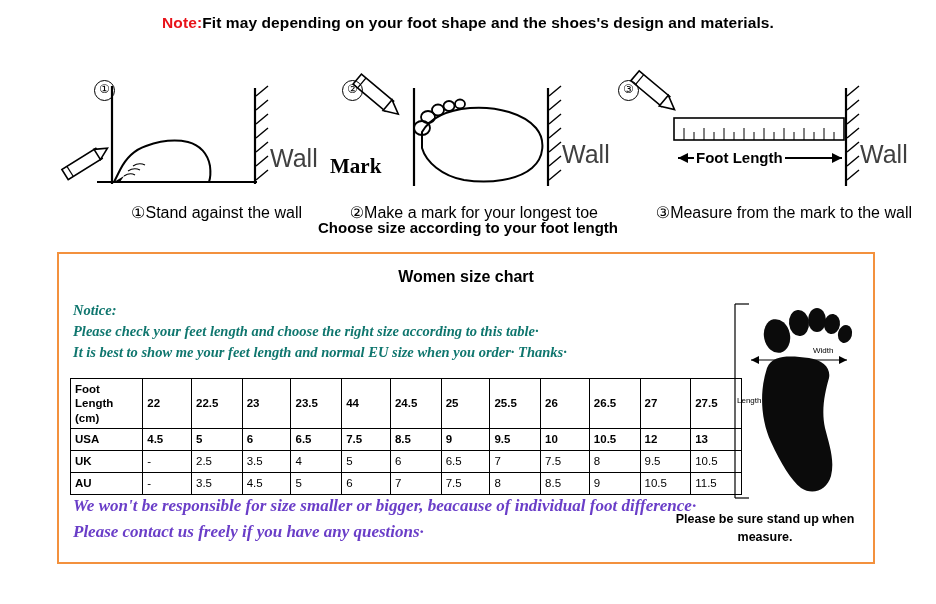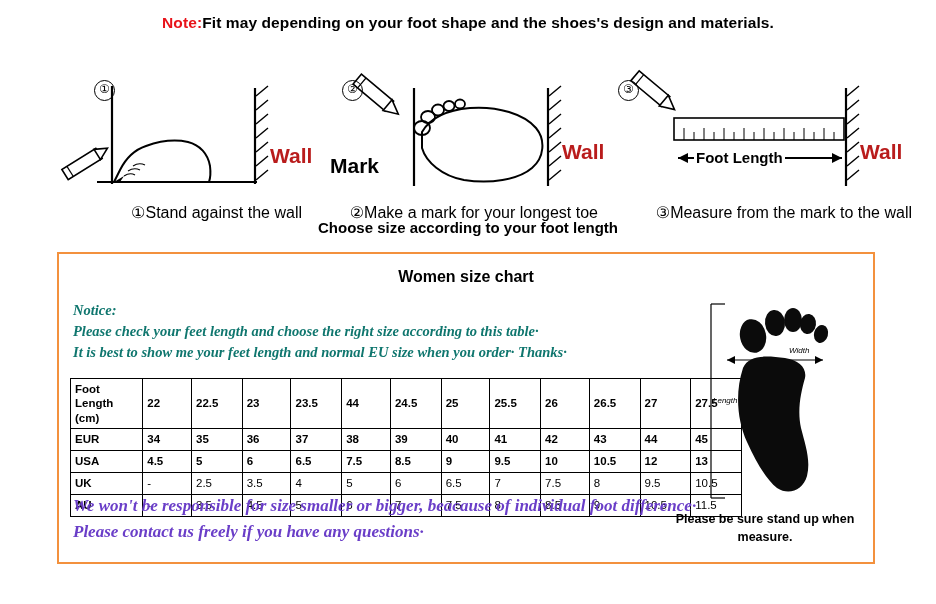--- a/index.html
+++ b/index.html
@@ -71,29 +71,30 @@
     bottom: 0;
     left: 0;
     width: 100%;
     text-align: right;
     font-size: 16px;
     color: #000;
     font-family: "Liberation Sans", sans-serif;
   }
   .wall-label {
     position: absolute;
+    font-size: 25px;
+    font-weight: normal;
+    color: #404040;
+  }
+  .mark-label {
+    position: absolute;
     font-size: 21px;
     font-weight: bold;
-    color: #b91c1c;
-  }
-  .mark-label {
-    position: absolute;
-    font-size: 21px;
-    font-weight: bold;
-    color: #000;
+    color: #000;
+    font-family: Liberation Serif, serif;
   }
   .footlen-label {
     position: absolute;
     font-size: 15px;
     font-weight: bold;
     color: #000;
   }
 
   .choose-line {
     position: absolute;
@@ -179,25 +180,24 @@
   table.size-table td.val {
     width: 50px;
   }
   table.size-table tr.bold-row td {
     font-weight: bold;
   }
 
   
   .footprint-wrap {
     position: absolute;
-    right: 32px;
+    right: 8px;
     top: 42px;
     width: 136px;
     height: 210px;
-    font-style: italic;
   }
   .please-note {
     position: absolute;
     right: 14px;
     bottom: 16px;
     width: 188px;
     text-align: center;
     font-size: 12.5px;
     font-weight: bold;
     color: #000;
@@ -370,35 +370,20 @@
           <td class="val">23</td>
           <td class="val">23.5</td>
           <td class="val">44</td>
           <td class="val">24.5</td>
           <td class="val">25</td>
           <td class="val">25.5</td>
           <td class="val">26</td>
           <td class="val">26.5</td>
           <td class="val">27</td>
           <td class="val">27.5</td>
-        </tr>
-        <tr class="bold-row">
-          <td class="head-label">EUR</td>
-          <td class="val">34</td>
-          <td class="val">35</td>
-          <td class="val">36</td>
-          <td class="val">37</td>
-          <td class="val">38</td>
-          <td class="val">39</td>
-          <td class="val">40</td>
-          <td class="val">41</td>
-          <td class="val">42</td>
-          <td class="val">43</td>
-          <td class="val">44</td>
-          <td class="val">45</td>
         </tr>
         <tr class="bold-row">
           <td class="head-label">USA</td>
           <td class="val">4.5</td>
           <td class="val">5</td>
           <td class="val">6</td>
           <td class="val">6.5</td>
           <td class="val">7.5</td>
           <td class="val">8.5</td>
           <td class="val">9</td>

